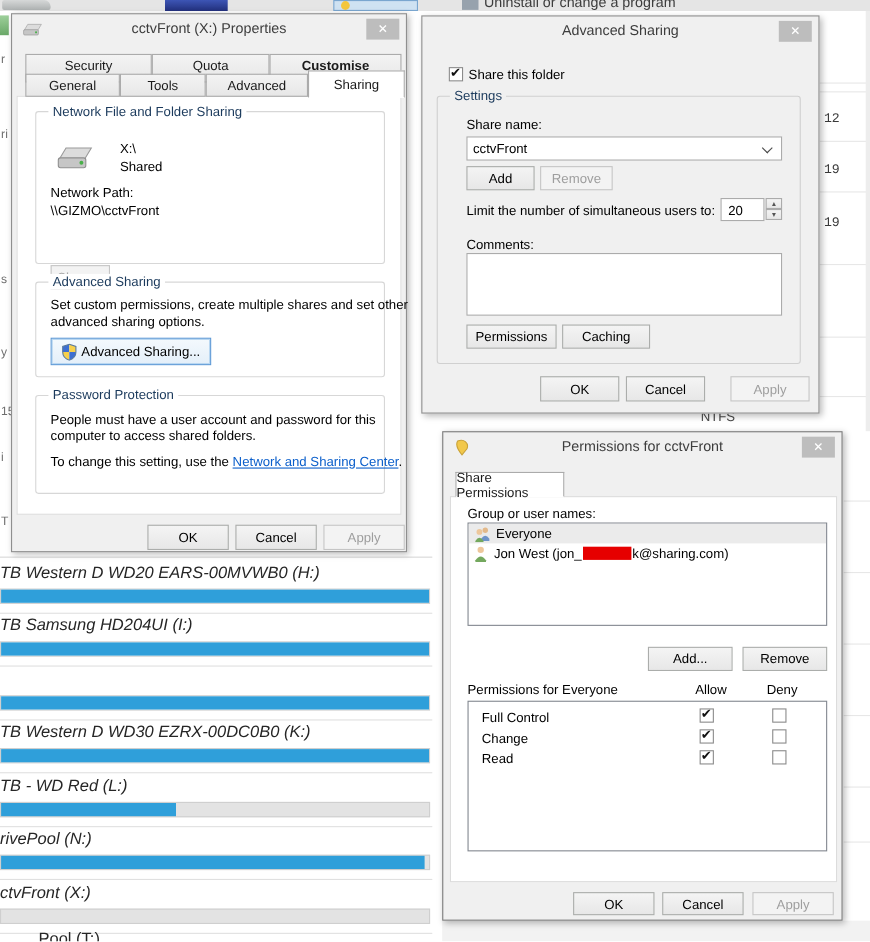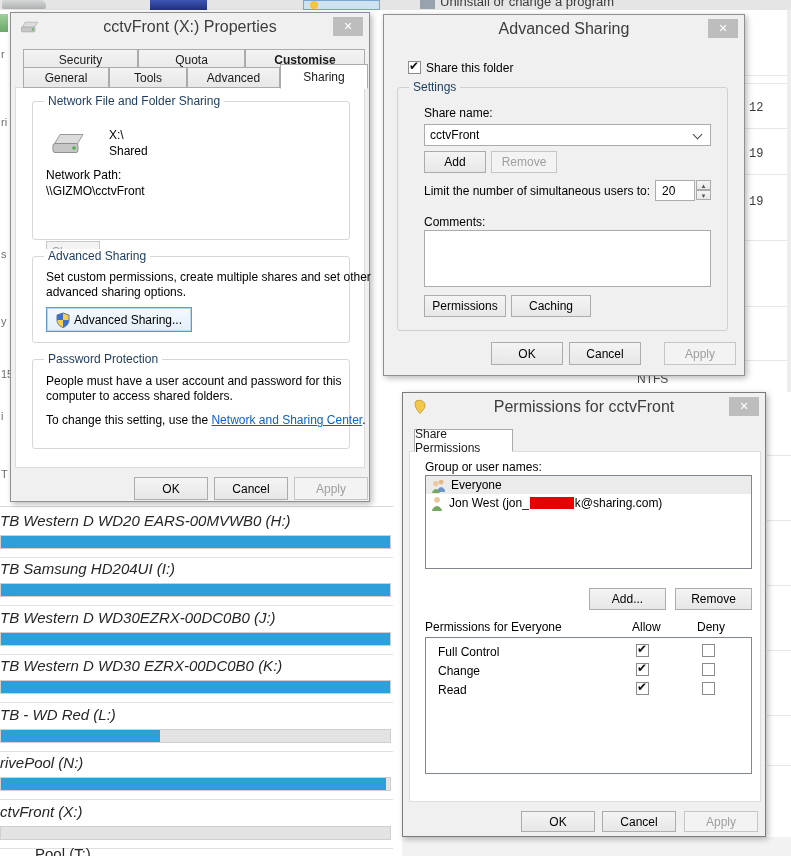--- a/index.html
+++ b/index.html
@@ -7,21 +7,21 @@
   .screen {
     position:relative; width:791px; height:856px; overflow:hidden;
     font-family:"Liberation Sans", sans-serif; font-size:12px; color:#000;
     background:#fff;
   }
   
   .dlg { position:absolute; background:#f0f0f0; border:1px solid #8f8f8f;
          box-shadow:2px 2px 6px rgba(0,0,0,.28); }
   .titlebar { position:absolute; left:0; top:0; right:0; height:27px; }
   .title { position:absolute; left:0; right:0; top:5px; text-align:center;
-           font-size:16px; color:#3d3d3d; }
+           font-size:13px; color:#3d3d3d; }
   .closebtn { position:absolute; top:4px; right:6px; width:30px; height:19px;
               background:#bdbdbd; color:#fff; font-size:11px; display:flex;
               align-items:center; justify-content:center; cursor:default; }
   .btn { position:absolute; display:flex; align-items:center; justify-content:center;
          font-size:12px; color:#000; background:linear-gradient(#f4f4f4,#e7e7e7);
          border:1px solid #abadab; }
   .btn.disabled { background:#f3f3f3; border-color:#c5c5c5; color:#9e9e9e; }
   .btn.defaultb { border:1px solid #5e9ad6; box-shadow:0 0 0 1px #b9d7f1 inset;
                   background:linear-gradient(#f4f9fd,#e4eff9); }
   .groupbox { position:absolute; border:1px solid #d7d7d7; border-radius:3px; }
@@ -118,21 +118,20 @@
         <div class="fill" style="width: 100%;"></div>
       </div>
   </div>
   <div class="bgrow" style="top:558px">
     <div class="bgrow-label">TB Samsung HD204UI (I:)</div>
     <div class="bar">
         <div class="fill" style="width: 100%;"></div>
       </div>
   </div>
   <div class="bgrow" style="top:607px">
-    <div class="bgrow-label">TB Western D WD30EZRX-00DC0B0 (J:)</div>
     <div class="bar">
         <div class="fill" style="width: 100%;"></div>
       </div>
   </div>
   <div class="bgrow" style="top:655px">
     <div class="bgrow-label">TB Western D WD30 EZRX-00DC0B0 (K:)</div>
     <div class="bar">
         <div class="fill" style="width: 100%;"></div>
       </div>
   </div>

